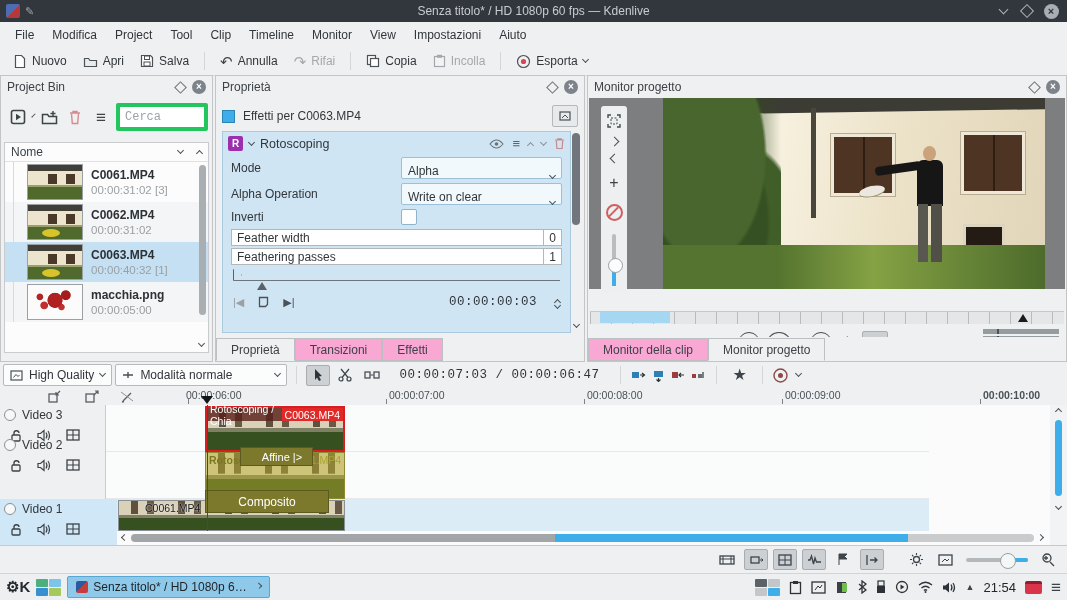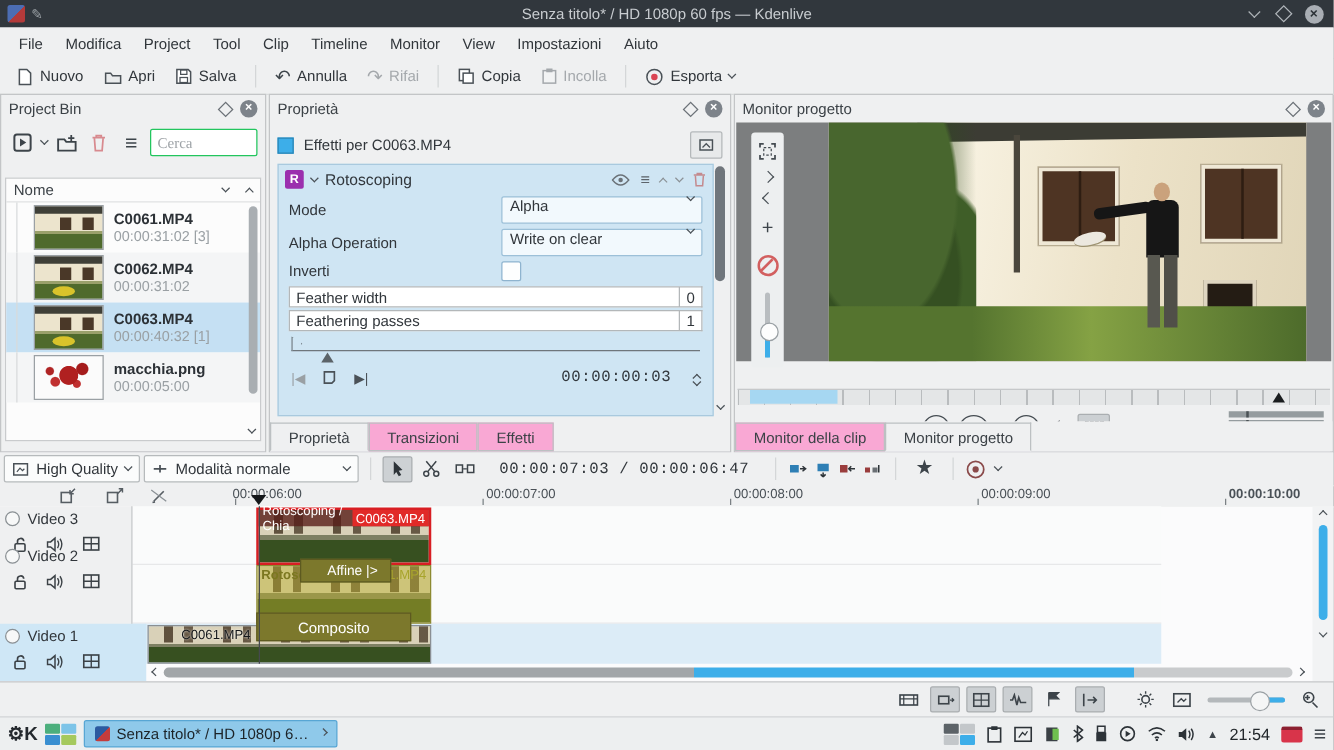--- a/index.html
+++ b/index.html
@@ -32,21 +32,21 @@
   svg.ic{display:block;}
   
   .panel{position:absolute;top:75px;height:287px;background:#eff0f1;border:1px solid #c3c5c7;box-sizing:border-box;}
   .phead{height:22px;display:flex;align-items:center;padding:0 6px;font-size:12px;color:#3c4247;}
   .phead .ctrls{margin-left:auto;display:flex;align-items:center;gap:7px;}
   .pclose{width:14px;height:14px;border-radius:50%;background:#7d838a;color:#fff;font-size:10px;font-weight:bold;display:flex;align-items:center;justify-content:center;line-height:1;}
   .pdiam{width:7px;height:7px;border:1.2px solid #6c7278;transform:rotate(45deg);}
   
   .bin-toolbar{display:flex;align-items:center;gap:4px;padding:5px 6px 4px 6px;}
   .ibtn{min-width:22px;height:22px;display:flex;align-items:center;justify-content:center;border-radius:2px;}
-  .search{width:74px;height:20px;border:1px solid #22c55e;border-radius:2px;background:#fff;padding:0 5px;font-size:12px;color:#6d28d9;font-family:Liberation Serif, serif;}
+  .search{width:74px;height:20px;border:4px solid #22c55e;border-radius:2px;background:#fff;padding:0 5px;font-size:12px;color:#6d28d9;font-family:Liberation Mono, monospace;}
   .search::placeholder{color:#9ea3a7;}
   .bin-list{position:absolute;top:66px;left:3px;right:3px;bottom:8px;background:#fcfcfc;border:1px solid #c9cbcd;}
   .bin-colhead{height:18px;display:flex;align-items:center;padding:0 6px;border-bottom:1px solid #dfe1e2;color:#3c4247;}
   .bin-item{height:40px;display:flex;align-items:center;gap:8px;padding-left:22px;position:relative;}
   .bin-item.alt{background:#f4f5f6;}
   .bin-item.selected{background:#c5e0f3;}
   .bin-item .tree{position:absolute;left:8px;top:0;bottom:0;width:12px;border-left:1px solid #d8dadb;}
   .thumb{width:56px;height:36px;border:1px solid #9aa0a4;box-sizing:border-box;flex:none;
     background-image:
       linear-gradient(#4a3828,#4a3828),linear-gradient(#4a3828,#4a3828),
@@ -67,21 +67,21 @@
   
   .fx-header{position:absolute;top:28px;left:6px;right:6px;height:24px;display:flex;align-items:center;gap:8px;}
   .bluebox{width:13px;height:13px;background:#3daee9;border:1px solid #2a85b5;box-sizing:border-box;}
   .kf-in-tl{margin-left:auto;width:24px;height:20px;border:1px solid #b4b8ba;border-radius:2px;background:#e7e9ea;display:flex;align-items:center;justify-content:center;}
   .fxcard{position:absolute;top:55px;left:6px;width:349px;height:202px;background:#cfe5f3;border:1px solid #a9c9de;box-sizing:border-box;}
   .fxhead{height:23px;display:flex;align-items:center;gap:6px;padding:0 5px;}
   .fxbadge{width:15px;height:15px;background:#9b2fae;color:#fff;font-size:10px;font-weight:bold;display:flex;align-items:center;justify-content:center;border-radius:2px;}
   .fxtools{margin-left:auto;display:flex;align-items:center;gap:8px;color:#5c636a;}
   .fxrow{display:flex;align-items:center;height:26px;padding:0 8px;}
   .fxrow .lbl{width:170px;}
-  .combo{flex:1;height:20px;background:#f2f9fd;border:1px solid #9cc0d8;border-radius:2px;display:flex;align-items:flex-start;padding:0 6px;gap:6px;}
+  .combo{flex:1;height:20px;background:#f2f9fd;border:1px solid #9cc0d8;border-radius:2px;display:flex;align-items:flex-end;padding:0 6px;gap:6px;}
   .combo .chev{margin-left:auto;}
   .checkbox{width:14px;height:14px;background:#fdfefe;border:1px solid #8fb4cf;border-radius:2px;}
   .dragval{display:flex;height:17px;margin:2px 8px;}
   .dragbar{flex:1;background:#fff;border:1px solid #b3b7b9;display:flex;align-items:center;padding:0 5px;font-size:12px;}
   .dragnum{width:17px;background:#fff;border:1px solid #b3b7b9;border-left:none;display:flex;align-items:center;justify-content:center;font-size:12px;}
   .kfruler{position:relative;height:26px;margin:2px 10px 0 10px;}
   .kfline{position:absolute;left:0;right:0;top:13px;height:1px;background:#6f767b;}
   .kfflag{position:absolute;left:0;top:2px;width:0;height:0;border-left:7px solid transparent;border-top:6px solid transparent;border-bottom:6px solid transparent;border-left-color:#cfe5f3;border:1px solid #5a6167;width:7px;height:10px;clip-path:polygon(0 0,100% 50%,0 100%);background:#cfe5f3;}
   .kfmark{position:absolute;left:24px;top:15px;width:0;height:0;border-left:5px solid transparent;border-right:5px solid transparent;border-bottom:8px solid #5c6368;}
   .kfctrl{display:flex;align-items:center;gap:14px;padding:2px 10px;}

